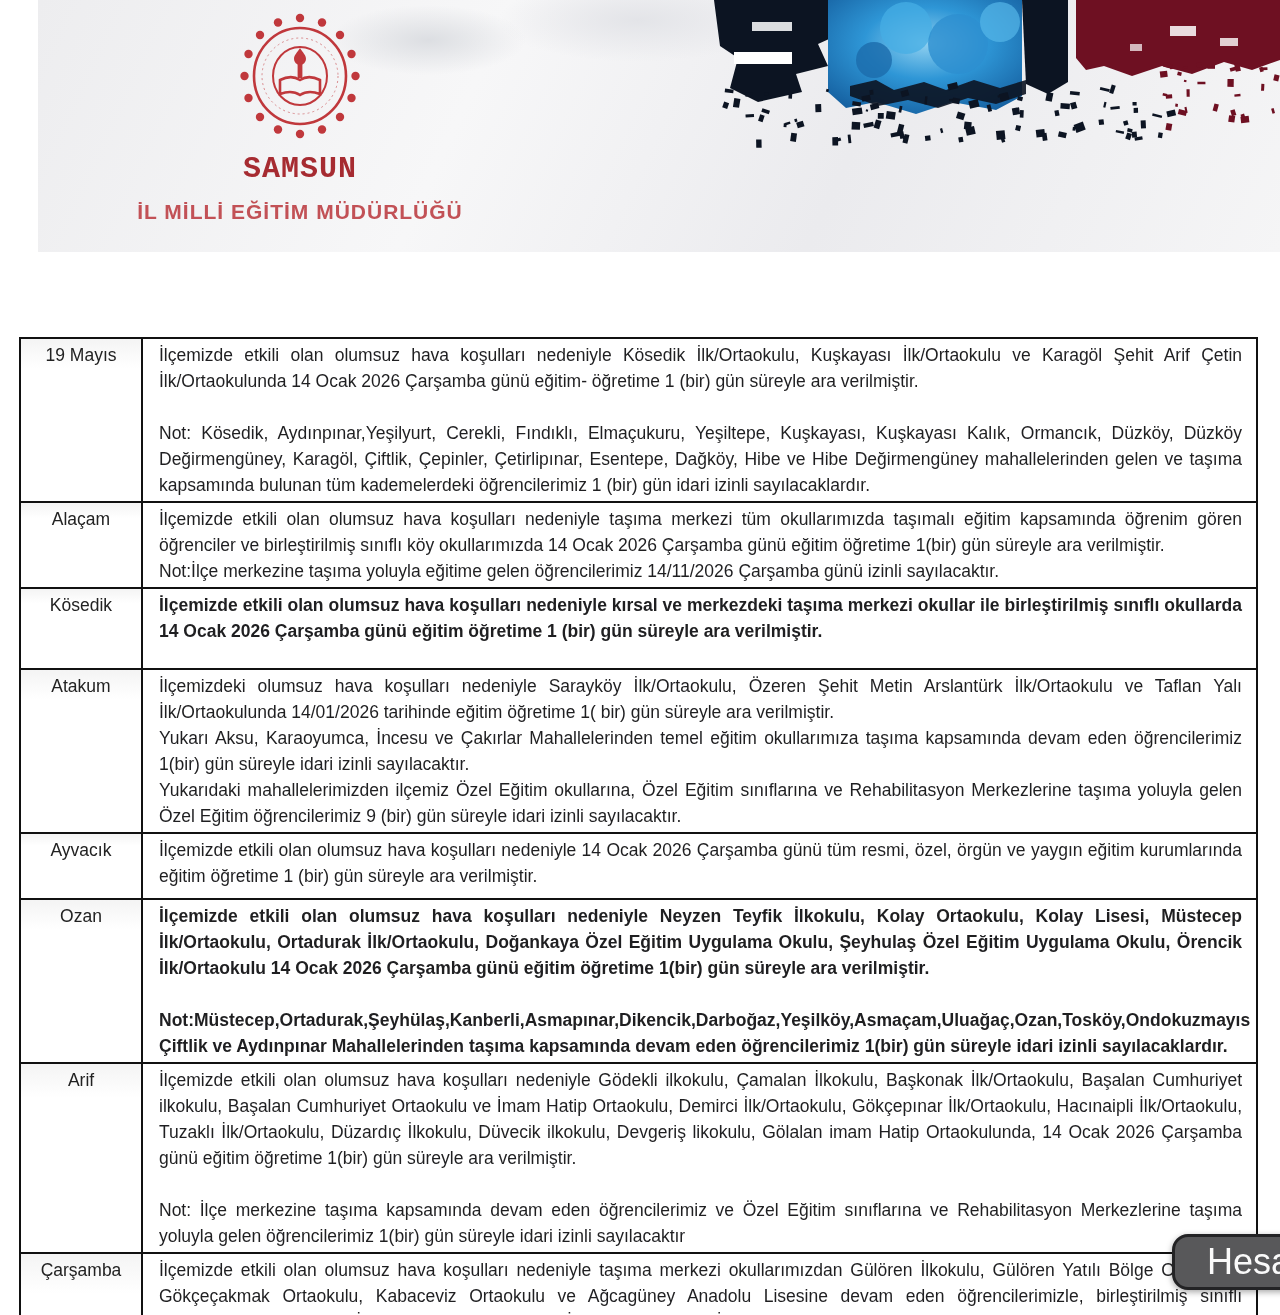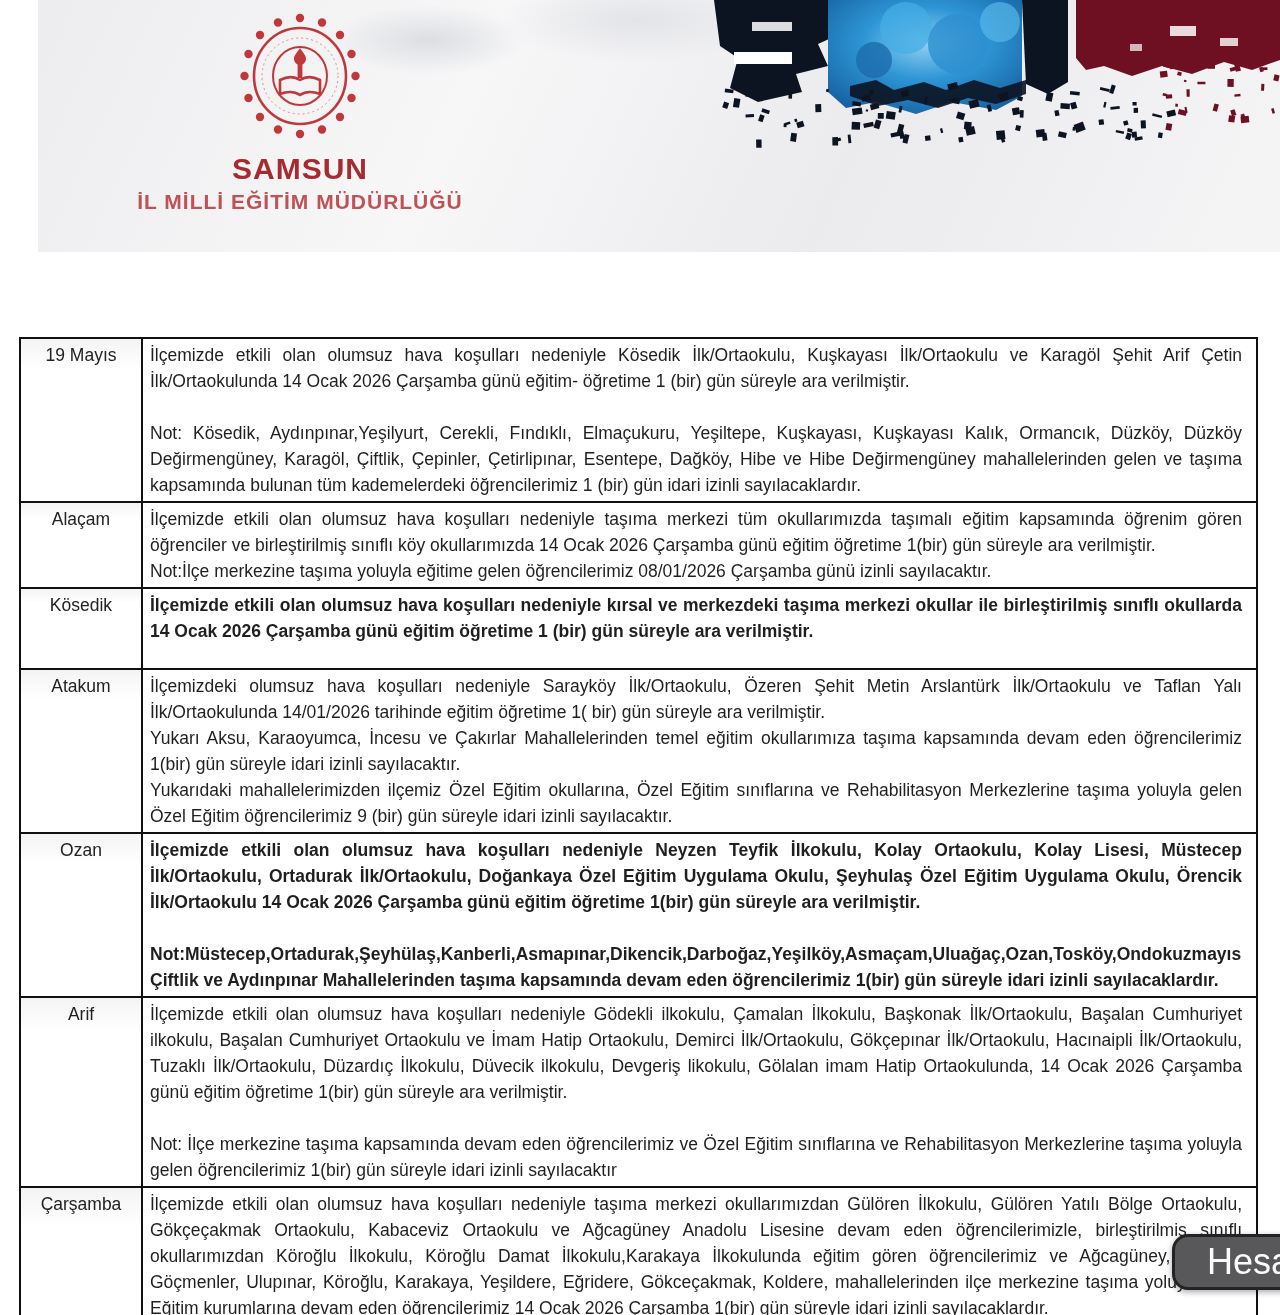--- a/index.html
+++ b/index.html
@@ -16,37 +16,37 @@
       radial-gradient(ellipse 140px 50px at 390px 40px, #dcdee2 0%, rgba(220,222,226,0) 70%),
       radial-gradient(ellipse 200px 60px at 600px 20px, #e3e4e8 0%, rgba(227,228,232,0) 70%),
       linear-gradient(115deg,#ededef 0%,#f7f7f8 35%,#ebebee 65%,#f5f5f6 100%);
     overflow:hidden;
   }
   .logo-block{
     position:absolute;left:62px;top:10px;width:400px;text-align:center;
   }
   .seal{display:inline-block;}
   .org-city{
-    margin-top:6px;font-size:30px;font-weight:bold;letter-spacing:1px;color:#a62b31;
+    margin-top:6px;font-size:30px;font-weight:bold;letter-spacing:1px;color:#a62b31;font-family:Liberation Mono, monospace;
   }
   .org-name{
-    margin-top:4px;font-size:21px;font-weight:bold;letter-spacing:1px;color:#c25156;
+    margin-top:14px;font-size:21px;font-weight:bold;letter-spacing:1px;color:#c25156;
   }
   .montage{position:absolute;top:0;right:0;width:580px;height:155px;}
   
   .doc-table{
     margin:85px 22px 0 19px;width:1239px;
     border-collapse:collapse;table-layout:fixed;
   }
   .doc-table td{border:2px solid #111111;vertical-align:top;}
   .district-cell{
     width:118px;text-align:center;padding-top:6px;font-size:17.5px;color:#222;
     background:linear-gradient(180deg,#f4f4f4 0%,#ffffff 18%);
   }
-  .announcement-cell{padding:3px 14px 3px 7px;}
+  .announcement-cell{padding:3px 14px 3px 16px;}
   .para{
     margin:0;font-size:17.5px;line-height:26px;text-align:justify;color:#1f1f21;
   }
   .para.blank{text-align:left;}
   
   .hesap-tooltip{
     position:absolute;left:1172px;top:1234px;width:180px;height:56px;
     box-sizing:border-box;border-radius:16px;
     background:#58585a;border:3px solid #232325;
     display:flex;align-items:center;padding-left:32px;
@@ -248,38 +248,44 @@
         <td class="announcement-cell" style="height: 155px;">
           <p class="para">İlçemizde etkili olan olumsuz hava koşulları nedeniyle Kösedik İlk/Ortaokulu, Kuşkayası İlk/Ortaokulu ve Karagöl Şehit Arif Çetin İlk/Ortaokulunda 14 Ocak 2026 Çarşamba günü eğitim- öğretime  1 (bir) gün süreyle ara verilmiştir.</p>
           <p class="para blank">&nbsp;</p>
           <p class="para">Not: Kösedik, Aydınpınar,Yeşilyurt, Cerekli, Fındıklı, Elmaçukuru, Yeşiltepe,  Kuşkayası, Kuşkayası Kalık,  Ormancık, Düzköy, Düzköy Değirmengüney, Karagöl, Çiftlik, Çepinler, Çetirlipınar, Esentepe, Dağköy, Hibe ve Hibe Değirmengüney mahallelerinden gelen ve taşıma kapsamında bulunan tüm kademelerdeki öğrencilerimiz 1 (bir) gün idari izinli sayılacaklardır.</p>
         </td>
       </tr>
       <tr>
         <td class="district-cell">Alaçam</td>
         <td class="announcement-cell" style="height: 74px;">
           <p class="para">İlçemizde etkili olan olumsuz hava koşulları nedeniyle  taşıma merkezi tüm okullarımızda taşımalı eğitim kapsamında öğrenim gören öğrenciler ve birleştirilmiş sınıflı köy okullarımızda 14 Ocak 2026  Çarşamba günü eğitim öğretime 1(bir) gün süreyle ara verilmiştir.</p>
-          <p class="para">Not:İlçe merkezine taşıma yoluyla eğitime gelen öğrencilerimiz 08/01/2026 Çarşamba günü izinli sayılacaktır.</p>
+          <p class="para">Not:İlçe merkezine taşıma yoluyla eğitime gelen öğrencilerimiz 14/11/2026 Çarşamba günü izinli sayılacaktır.</p>
         </td>
       </tr>
       <tr>
         <td class="district-cell">Kösedik</td>
         <td class="announcement-cell" style="height: 73px; font-weight: bold;">
           <p class="para">İlçemizde etkili olan olumsuz hava koşulları nedeniyle kırsal ve merkezdeki taşıma merkezi okullar ile birleştirilmiş sınıflı okullarda 14 Ocak 2026 Çarşamba günü eğitim öğretime 1 (bir) gün süreyle ara verilmiştir.</p>
         </td>
       </tr>
       <tr>
         <td class="district-cell">Atakum</td>
         <td class="announcement-cell" style="height: 132px;">
           <p class="para">İlçemizdeki olumsuz hava koşulları nedeniyle Sarayköy İlk/Ortaokulu, Özeren Şehit Metin Arslantürk İlk/Ortaokulu ve Taflan Yalı İlk/Ortaokulunda 14/01/2026 tarihinde eğitim öğretime 1( bir) gün süreyle ara verilmiştir.</p>
           <p class="para">Yukarı Aksu, Karaoyumca, İncesu ve Çakırlar Mahallelerinden temel eğitim okullarımıza taşıma kapsamında devam eden öğrencilerimiz 1(bir) gün süreyle idari izinli sayılacaktır.</p>
           <p class="para">Yukarıdaki mahallelerimizden ilçemiz Özel Eğitim okullarına, Özel Eğitim sınıflarına ve Rehabilitasyon Merkezlerine taşıma yoluyla gelen Özel Eğitim öğrencilerimiz 9 (bir) gün süreyle idari izinli sayılacaktır.</p>
         </td>
       </tr>
       <tr>
+        <td class="district-cell">Ayvacık</td>
+        <td class="announcement-cell" style="height: 58px;">
+          <p class="para">İlçemizde etkili olan olumsuz hava koşulları nedeniyle 14 Ocak 2026 Çarşamba günü tüm resmi, özel, örgün ve yaygın eğitim kurumlarında eğitim öğretime 1 (bir) gün süreyle ara verilmiştir.</p>
+        </td>
+      </tr>
+      <tr>
         <td class="district-cell">Ozan</td>
         <td class="announcement-cell" style="height: 154px; font-weight: bold;">
           <p class="para">İlçemizde etkili olan olumsuz hava koşulları nedeniyle Neyzen Teyfik İlkokulu, Kolay Ortaokulu, Kolay Lisesi, Müstecep İlk/Ortaokulu, Ortadurak İlk/Ortaokulu, Doğankaya Özel Eğitim Uygulama Okulu, Şeyhulaş Özel Eğitim Uygulama Okulu, Örencik İlk/Ortaokulu 14 Ocak 2026 Çarşamba günü eğitim öğretime  1(bir) gün süreyle ara verilmiştir.</p>
           <p class="para blank">&nbsp;</p>
           <p class="para">Not:Müstecep,Ortadurak,Şeyhülaş,Kanberli,Asmapınar,Dikencik,Darboğaz,Yeşilköy,Asmaçam,Uluağaç,Ozan,Tosköy,Ondokuzmayıs Çiftlik ve Aydınpınar Mahallelerinden taşıma kapsamında devam eden öğrencilerimiz 1(bir) gün süreyle idari izinli sayılacaklardır.</p>
         </td>
       </tr>
       <tr>
         <td class="district-cell">Arif</td>
         <td class="announcement-cell" style="height: 154px;">

